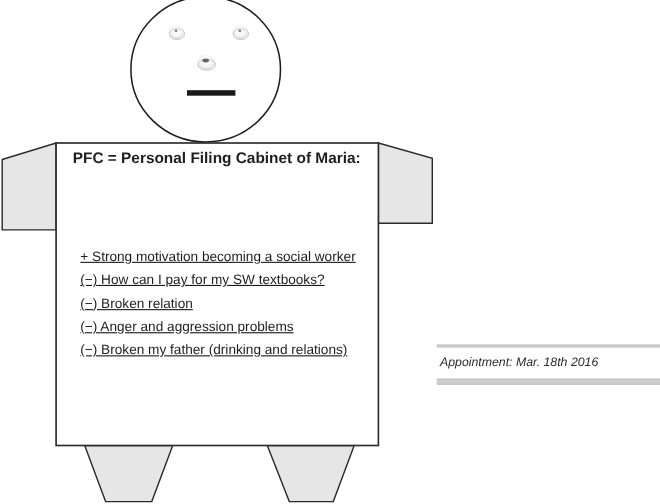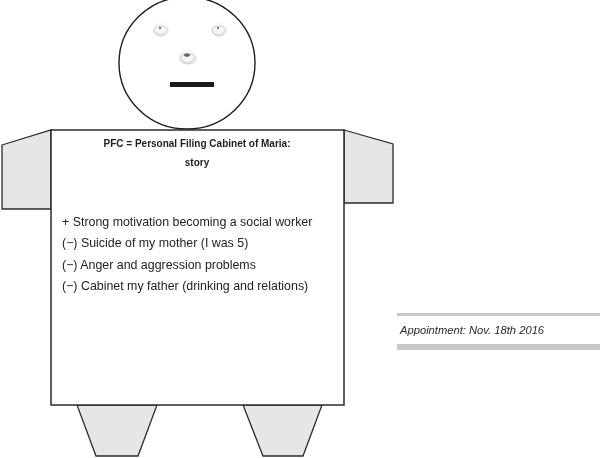--- a/index.html
+++ b/index.html
@@ -30,34 +30,35 @@
       height: 274px;
       box-sizing: border-box;
     }
     .pfc-title {
       position: absolute;
       left: 0;
       top: 4px;
       width: 292px;
       text-align: center;
       font-weight: bold;
-      font-size: 10px;
+      font-size: 14px;
       line-height: 19px;
       color: #1e1e1e;
     }
     .pfc-title div {
       white-space: nowrap;
     }
     .pfc-list {
       position: absolute;
       left: 7px;
       top: 78px;
-      margin: 4px;
+      margin: 15px;
       padding: 0;
       list-style: none;
+      text-decoration: underline;
     }
     .pfc-list li {
       font-size: 12.4px;
       height: 21.3px;
       line-height: 21.3px;
       white-space: nowrap;
       color: #1e1e1e;
     }
     .info-panel {
       position: absolute;
@@ -120,28 +121,28 @@
   </g>
 
   <rect x="170" y="82" width="44" height="5" fill="#1a1a1a"></rect>
 
   <rect x="51" y="130" width="293" height="275" fill="#ffffff" stroke="#2b2b2b" stroke-width="1.5"></rect>
 </svg>
 
 <div class="body-box">
   <div class="pfc-title">
     <div>PFC = Personal Filing Cabinet of Maria:</div>
-    <div>story</div>
   </div>
   <ul class="pfc-list">
     <li>+ Strong motivation becoming a social worker</li>
-    <li>(−) Suicide of my mother (I was 5)</li>
+    <li>(−) How can I pay for my SW textbooks?</li>
+    <li>(−) Broken relation</li>
     <li>(−) Anger and aggression problems</li>
-    <li>(−) Cabinet my father (drinking and relations)</li>
+    <li>(−) Broken my father (drinking and relations)</li>
   </ul>
 </div>
 
 <div class="info-panel">
   <div class="info-bar"></div>
-  <div class="info-row">Appointment: Nov. 18th 2016</div>
+  <div class="info-row">Appointment: Mar. 18th 2016</div>
   <div class="info-bar"></div>
   <div class="info-bar"></div>
 </div>
 
 </body></html>

